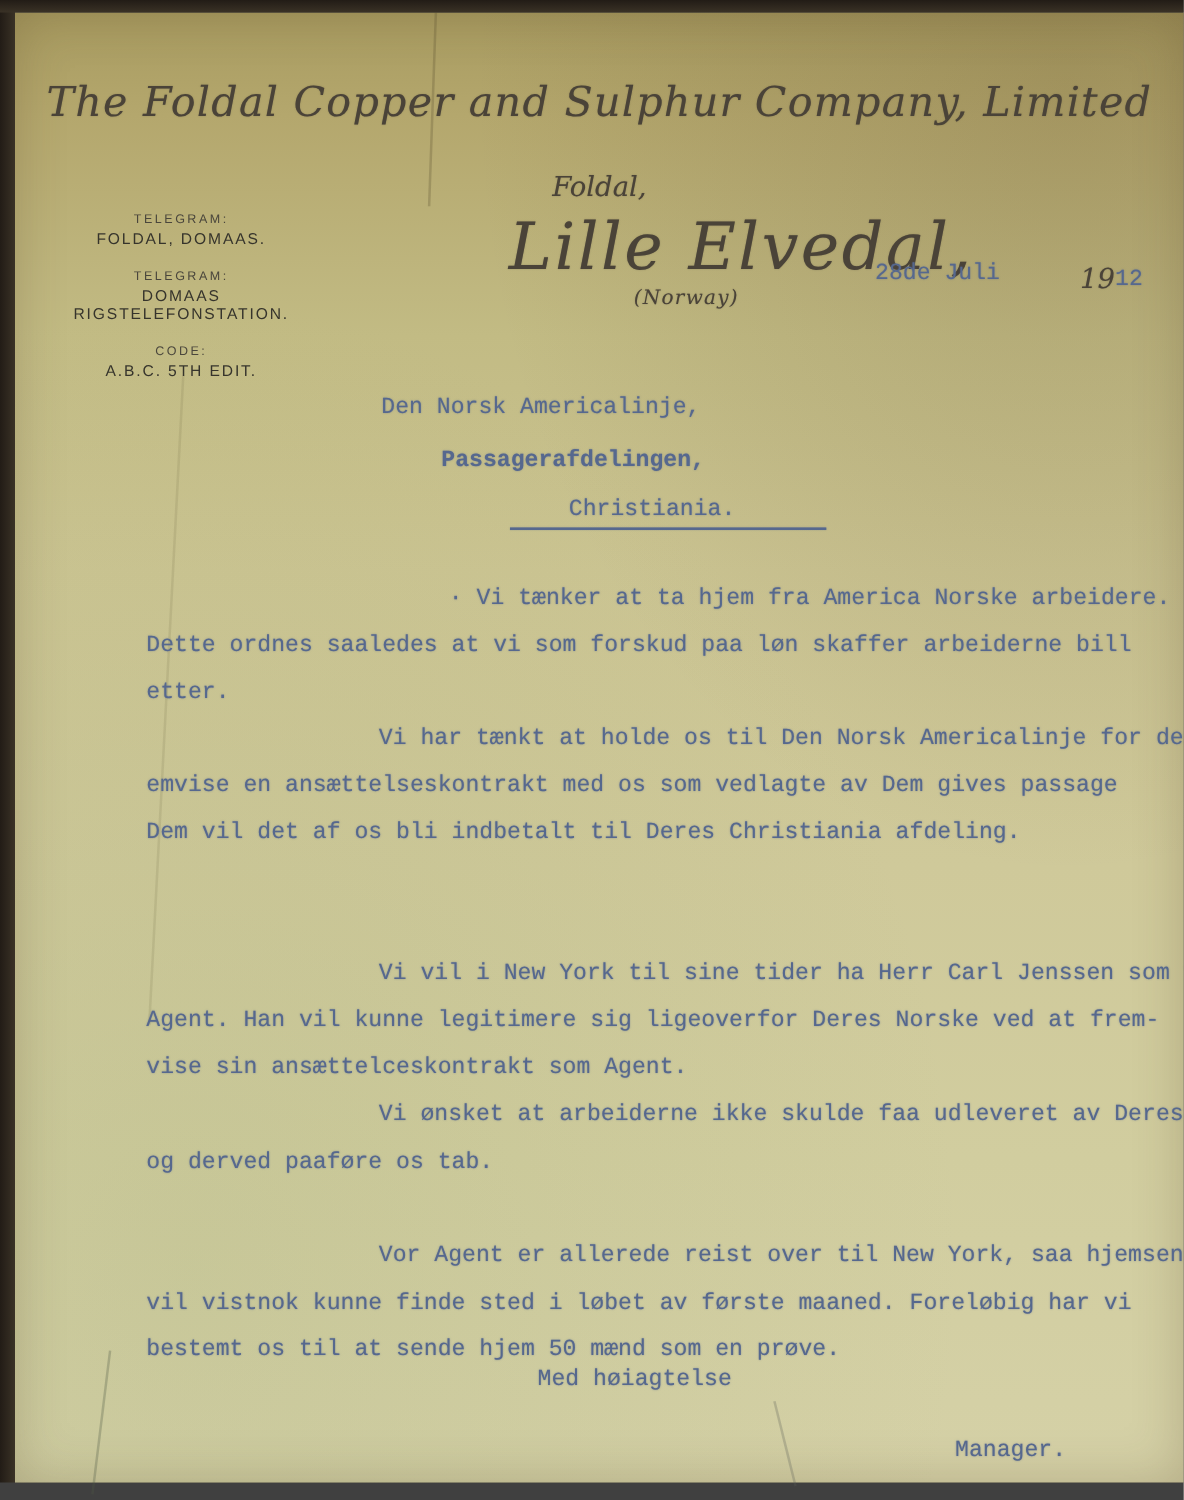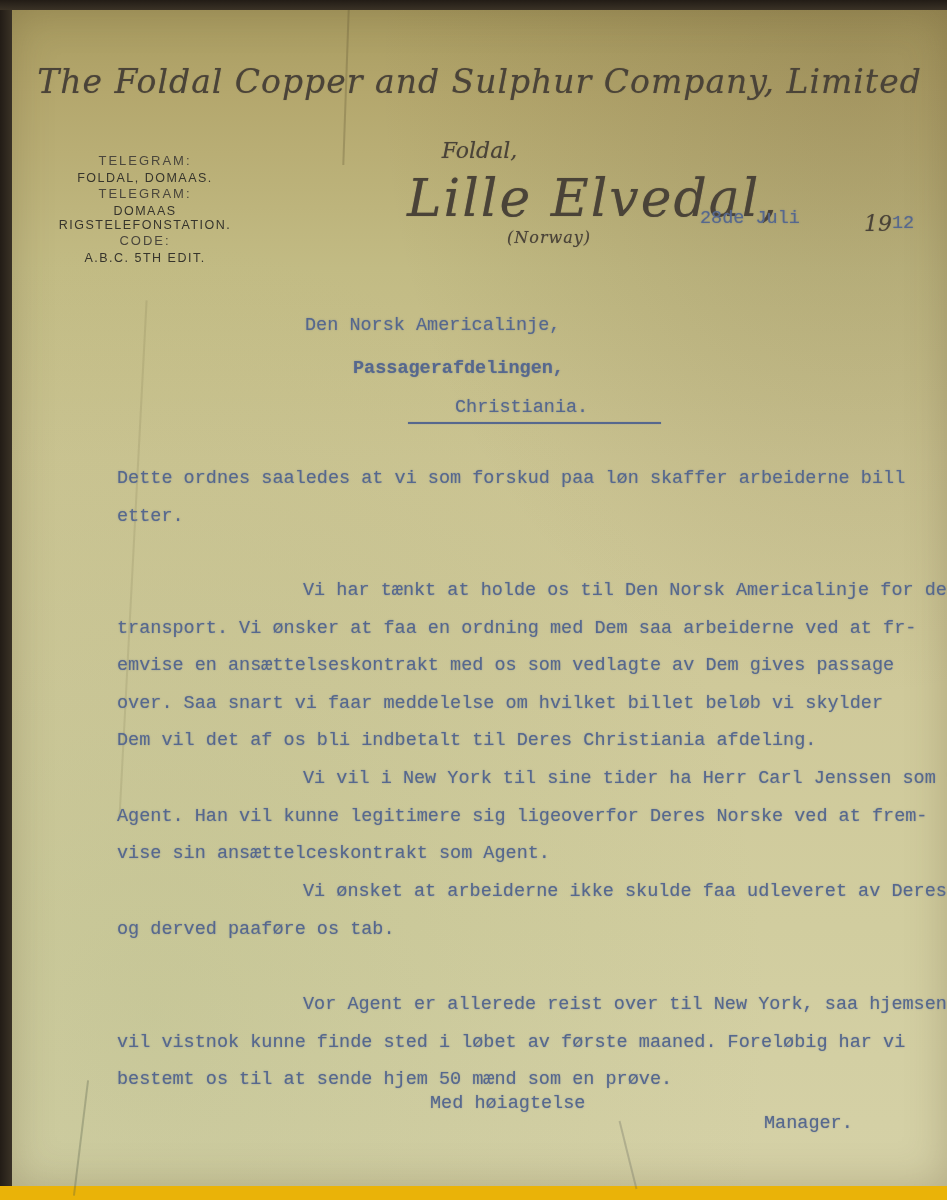--- a/index.html
+++ b/index.html
@@ -1,17 +1,17 @@
 <!DOCTYPE html>
 <html><head>
 <meta charset="utf-8">
 <style>
   html,body{margin:0;padding:0;}
   body{width:947px;height:1200px;overflow:hidden;background:#e9e5dc;font-family:"Liberation Sans",sans-serif;}
-  .scan{position:relative;width:947px;height:1200px;background:#eab308;}
+  .scan{position:relative;width:947px;height:1200px;background:#404040;}
   .paper{
     position:absolute;left:12px;top:10px;width:935px;height:1176px;
     background:
       radial-gradient(ellipse at 15% 85%, rgba(150,165,110,0.18), rgba(0,0,0,0) 55%),
       radial-gradient(ellipse at 90% 5%, rgba(90,70,40,0.18), rgba(0,0,0,0) 40%),
       linear-gradient(180deg,#a89b60 0%,#b4a76d 7%,#c2bb84 22%,#cbc492 38%,#cfc99a 58%,#d1cd9f 78%,#d5d1a7 100%);
     box-shadow:inset 0 0 40px rgba(80,60,30,0.25);
   }
   .edge-left{position:absolute;left:0;top:0;width:12px;height:1186px;background:linear-gradient(90deg,#221c16,#3a3226);}
   .edge-top{position:absolute;left:0;top:0;width:947px;height:10px;background:linear-gradient(180deg,#221c16,#3a3226);}
@@ -42,21 +42,21 @@
     text-shadow:0 0 1px rgba(74,67,56,0.5);
   }
   .company{left:0;top:52px;width:935px;text-align:center;font-size:33px;letter-spacing:1px;}
   .place-small{left:0;top:128px;width:935px;text-align:center;font-size:22px;}
   .place-large{left:395px;top:158px;font-size:52px;letter-spacing:2px;}
   .country{left:495px;top:218px;font-size:16px;letter-spacing:1px;}
   .year-printed{left:852px;top:190px;font-size:22px;margin-top:11px;}
 
   
   .contact{position:absolute;left:28px;top:142px;width:210px;text-align:center;color:#3d3a31;}
-  .contact .lbl{font-size:13px;letter-spacing:2px;color:#4a463c;margin-top:1px;}
+  .contact .lbl{font-size:10px;letter-spacing:2px;color:#4a463c;margin-top:18px;}
   .contact .val{font-size:12.5px;letter-spacing:1.5px;color:#36342c;margin-top:3px;}
 
   .underline-rule{position:absolute;background:#56688e;box-shadow:0 0 1px rgba(86,104,142,0.7);}
 </style>
 </head>
 <body>
 
 <div class="scan">
   <div class="paper">
 
@@ -83,29 +83,28 @@
     <div class="typed" style="left:688px;top:198px;">28de Juli</div>
     <div class="script year-printed">19</div>
     <div class="typed" style="left:880px;top:203px;">12</div>
 
     <div class="typed" style="left:293px;top:305px;">Den Norsk Americalinje,</div>
     <div class="typed" style="left:341px;top:348px;font-weight:bold;">Passagerafdelingen,</div>
     <div class="typed" style="left:443px;top:387px;">Christiania.</div>
     <div class="underline-rule" style="left:396px;top:412px;width:253px;height:2px;"></div>
 
     <div class="body-block" style="top:450px;">
+      <div class="line indent-deep">· Vi tænker at ta hjem fra America Norske arbeidere.</div>
       <div class="line">Dette ordnes saaledes at vi som forskud paa løn skaffer arbeiderne bill</div>
       <div class="line">etter.</div>
     </div>
 
     <div class="body-block" style="top:562px;">
       <div class="line indent">Vi har tænkt at holde os til Den Norsk Americalinje for denne</div>
-      <div class="line">transport. Vi ønsker at faa en ordning med Dem saa arbeiderne ved at fr-</div>
       <div class="line">emvise en ansættelseskontrakt med os som vedlagte av Dem gives passage</div>
-      <div class="line">over. Saa snart vi faar meddelelse om hvilket billet beløb vi skylder</div>
       <div class="line">Dem vil det af os bli indbetalt til Deres Christiania afdeling.</div>
     </div>
 
     <div class="body-block" style="top:750px;">
       <div class="line indent">Vi vil i New York til sine tider ha Herr Carl Jenssen som vor</div>
       <div class="line">Agent. Han vil kunne legitimere sig ligeoverfor Deres Norske ved at frem-</div>
       <div class="line">vise sin ansættelceskontrakt som Agent.</div>
     </div>
 
     <div class="body-block" style="top:863px;">
@@ -113,19 +112,19 @@
       <div class="line">og derved paaføre os tab.</div>
     </div>
 
     <div class="body-block" style="top:976px;">
       <div class="line indent">Vor Agent er allerede reist over til New York, saa hjemsendelse</div>
       <div class="line">vil vistnok kunne finde sted i løbet av første maaned. Foreløbig har vi</div>
       <div class="line">bestemt os til at sende hjem 50 mænd som en prøve.</div>
     </div>
 
     <div class="typed" style="left:418px;top:1083px;">Med høiagtelse</div>
-    <div class="typed" style="left:752px;top:1103px;">Manager.</div>
+    <div class="typed" style="left:752px;top:1140px;">Manager.</div>
 
   </div>
 
   <div class="edge-left"></div>
   <div class="edge-top"></div>
 </div>
 
 </body></html>

